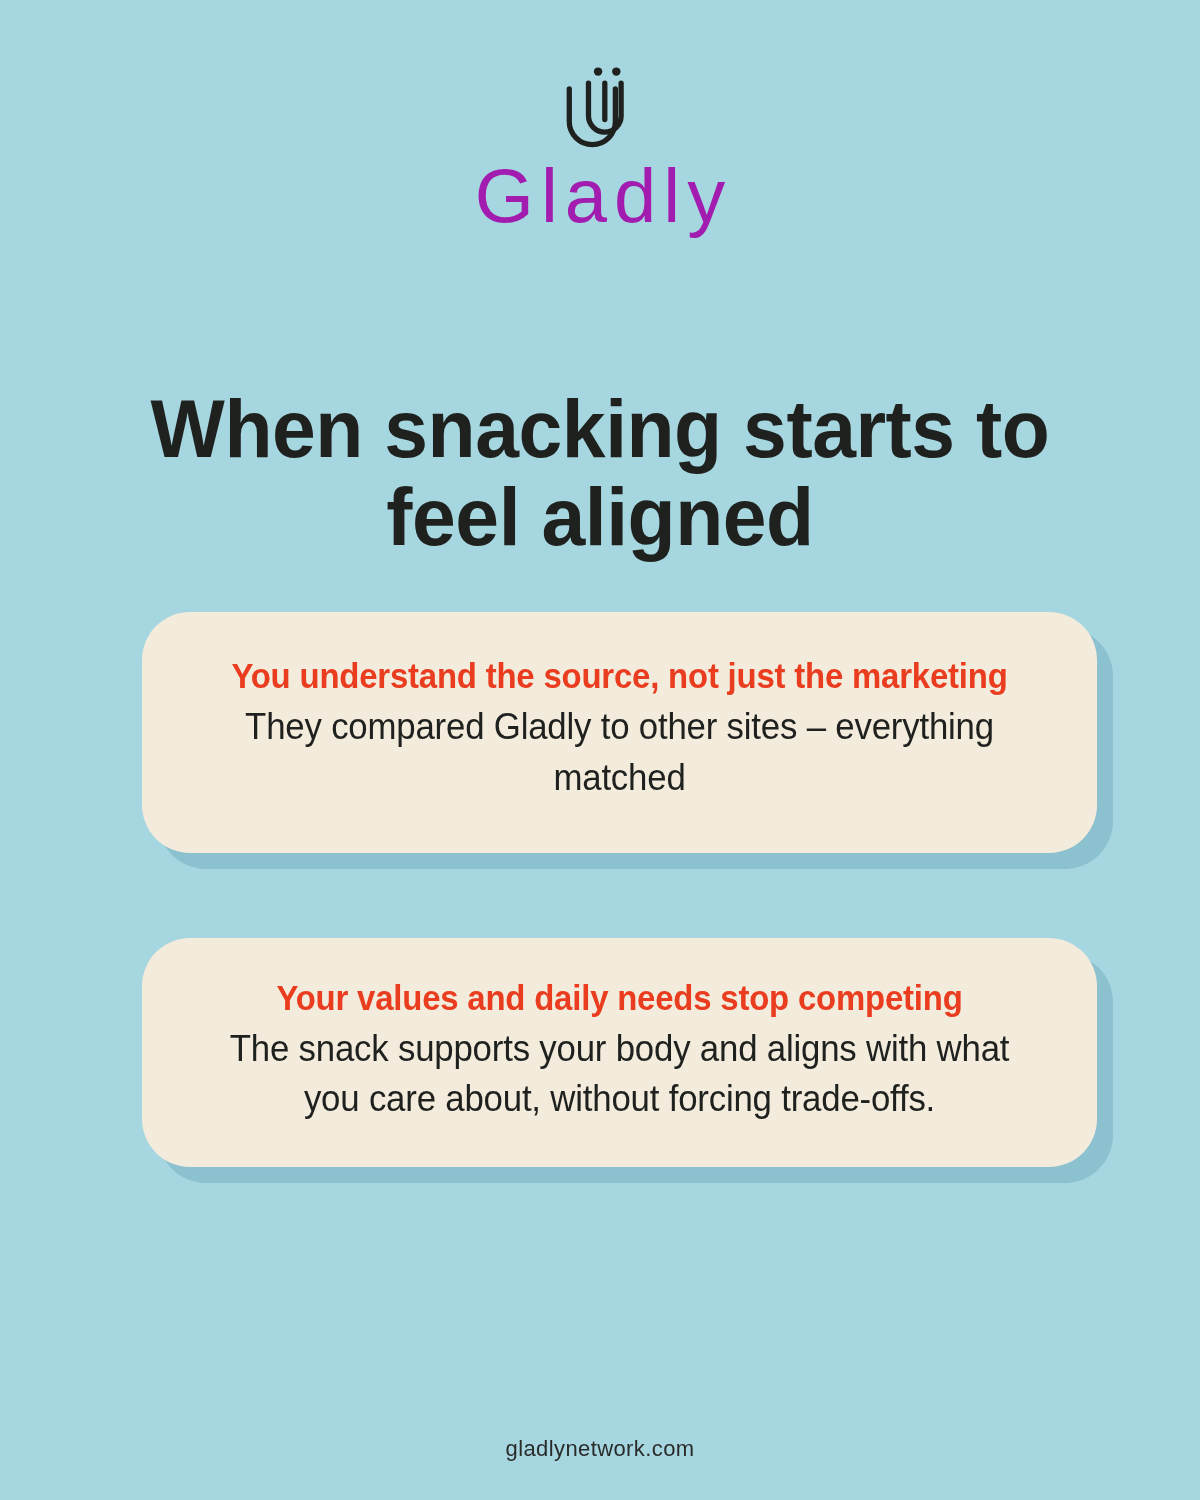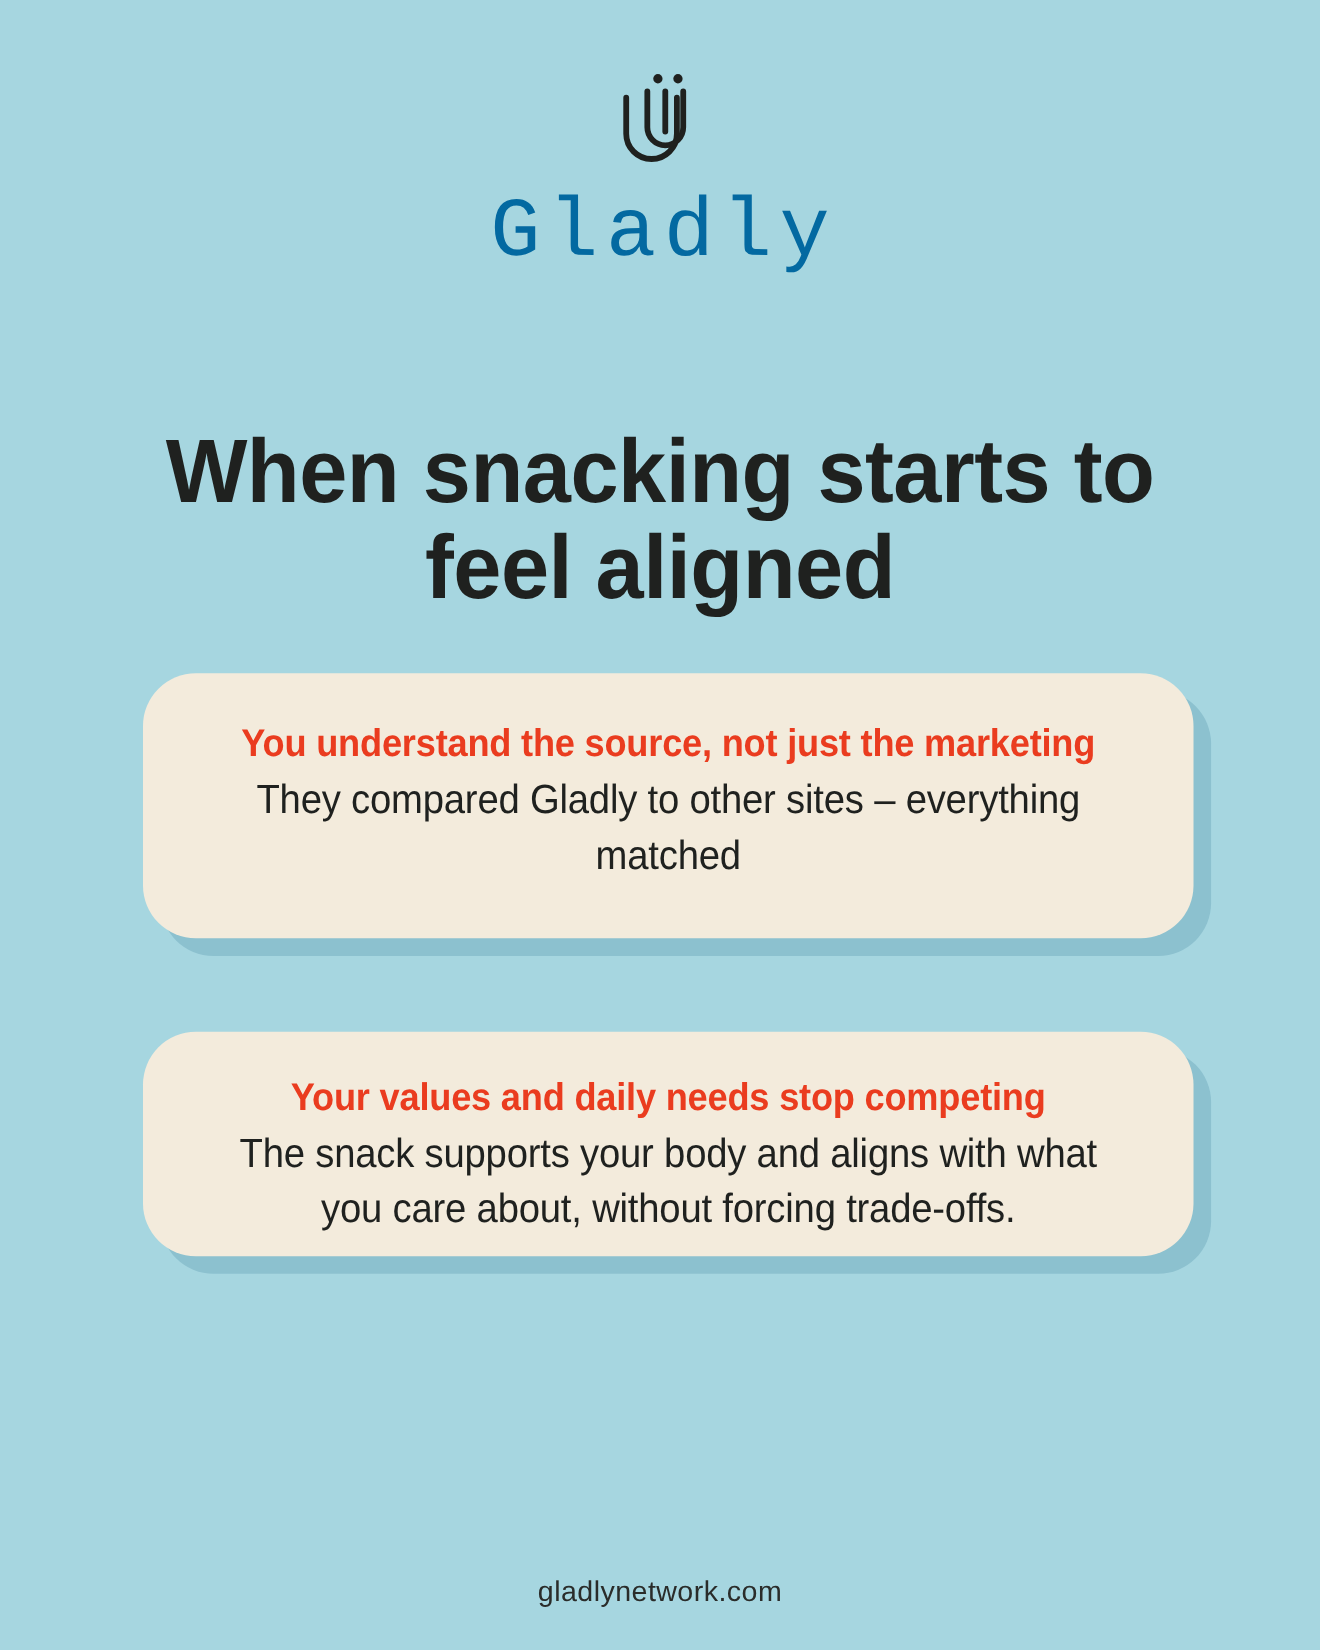--- a/index.html
+++ b/index.html
@@ -30,26 +30,26 @@
     width: 1200px;
     text-align: center;
   }
   .logo-mark {
     display: block;
     margin: 0 auto;
     width: 96px;
     height: 96px;
   }
   .wordmark {
-    margin-top: 16px;
-    font-family: Liberation Mono, monospace;
+    margin-top: 0;
+    font-family: Liberation Sans, sans-serif;
     font-size: 76px;
     font-weight: 300;
     letter-spacing: 7px;
-    color: #0369a1;
+    color: #a21caf;
     line-height: 1;
     text-indent: 7px;
   }
 
   
   .headline {
     position: absolute;
     top: 330px;
     left: 70px;
     width: 1060px;
@@ -67,39 +67,40 @@
   
   .cards {
     position: absolute;
     top: 612px;
     left: 130px;
     width: 955px;
   }
   .card-wrap {
     position: relative;
     margin-bottom: 85px;
+    margin-left: 12px;
   }
   .card-wrap:last-child { margin-bottom: 0; }
 
   .card-shadow {
     position: absolute;
     left: 16px;
     top: 16px;
     width: 955px;
     height: 100%;
     background: #8cc1cf;
     border-radius: 48px;
   }
   .card {
     position: relative;
     width: 955px;
     background: #f3ebdc;
     border-radius: 48px;
     box-sizing: border-box;
-    padding: 40px 36px 17px 36px;
+    padding: 40px 36px 42px 36px;
     text-align: center;
   }
   .card.card-1 { padding: 44px 30px 50px 30px; }
 
   .card-title {
     font-family: "Liberation Sans Narrow", "Liberation Sans", sans-serif;
     font-weight: bold;
     font-size: 35px;
     line-height: 1.15;
     color: #ea3c1f;
@@ -119,21 +120,21 @@
   }
 
   
   .footer {
     position: absolute;
     left: 0;
     bottom: 38px;
     width: 1200px;
     text-align: center;
     font-family: "Liberation Sans", sans-serif;
-    font-size: 26px;
+    font-size: 22px;
     font-weight: 400;
     letter-spacing: 0.4px;
     color: #2a2c2a;
   }
 </style>
 </head>
 <body>
 
 <div class="poster">
 

